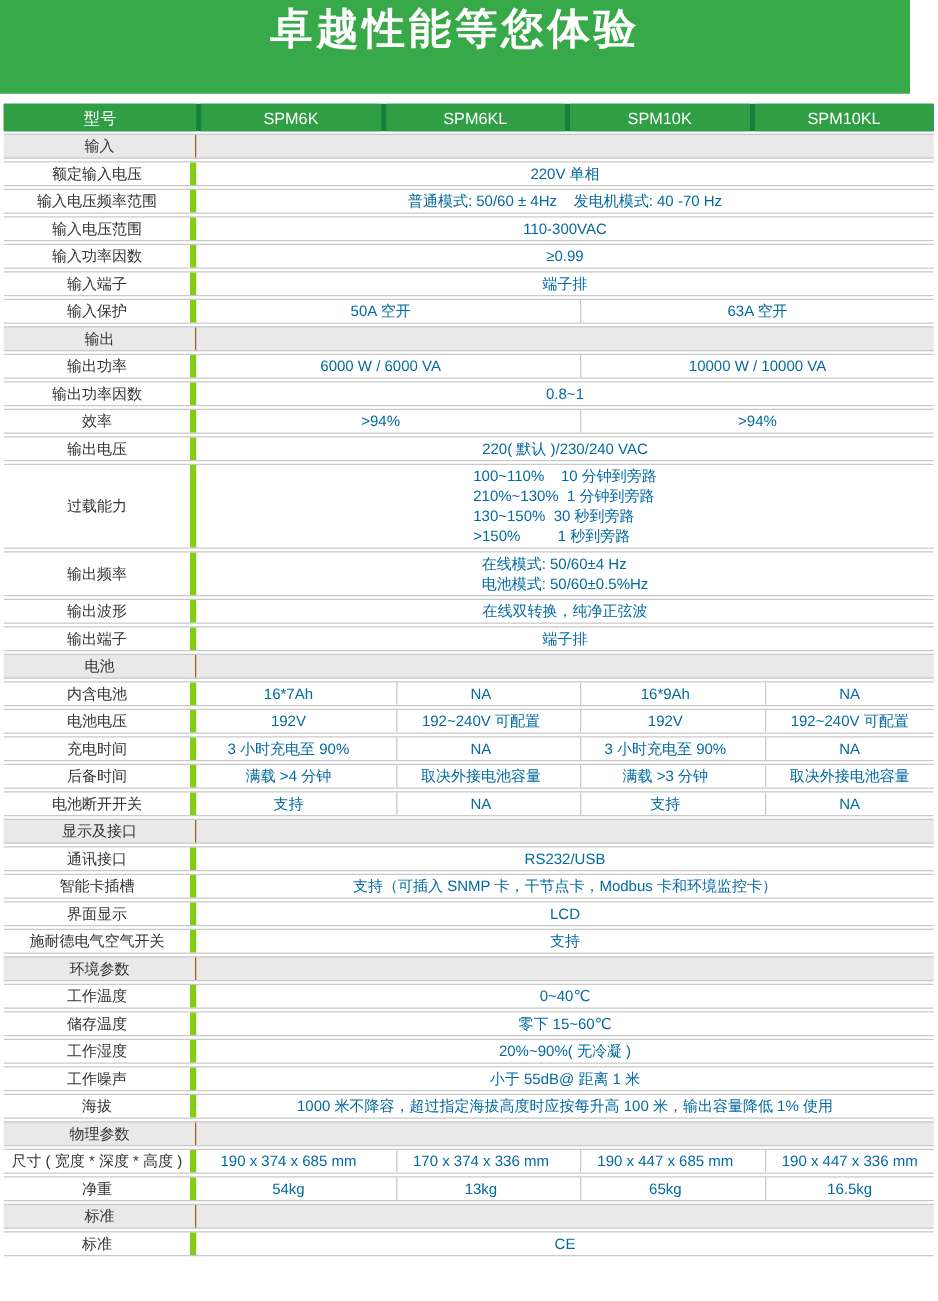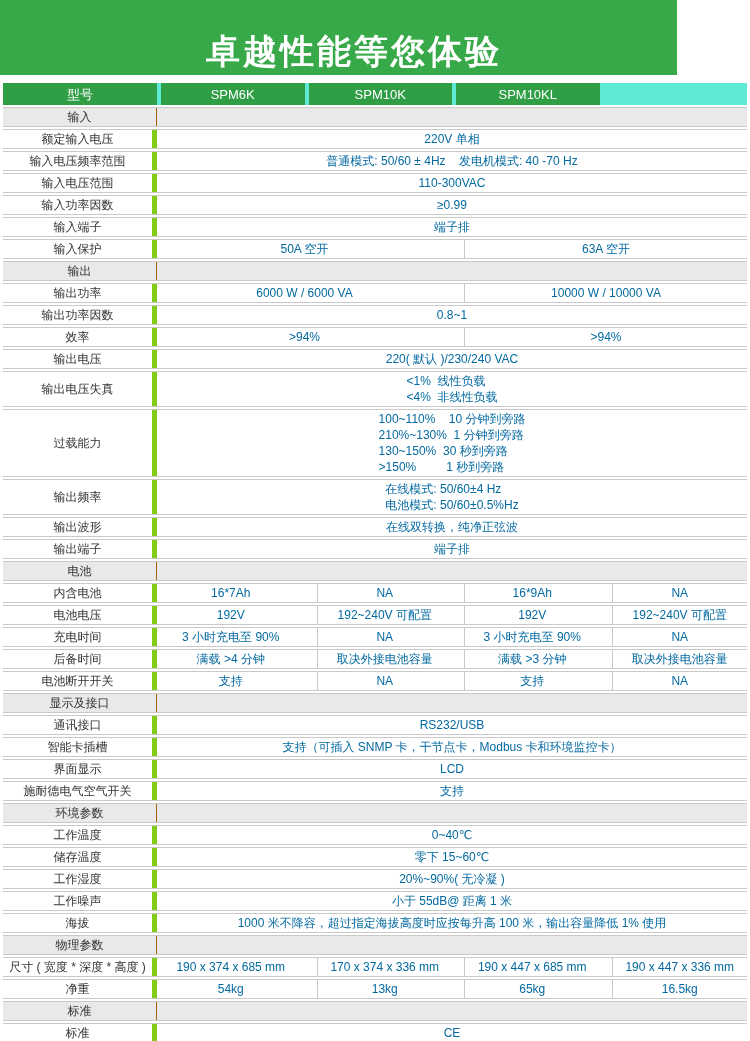--- a/index.html
+++ b/index.html
@@ -5,23 +5,23 @@
   html,body{margin:0;padding:0;}
   body{
     width:750px;height:1041px;
     background:#ffffff;
     font-family:"Liberation Sans","DejaVu Sans",sans-serif;
     color:#3c3c3c;
     -webkit-font-smoothing:antialiased;
   }
   
   .banner{
-    width:646px;height:75px;
+    width:728px;height:75px;
     background:#38a948;
-    display:flex;align-items:flex-end;justify-content:center;padding-left:31px;
+    display:flex;align-items:flex-start;justify-content:center;
   }
   .banner .title{
     color:#ffffff;
     font-size:34px;
     font-weight:bold;
     letter-spacing:3px;
   }
   
   .spec-table{
     margin:8px 3px 0 3px;
@@ -29,21 +29,21 @@
   }
   .row{
     display:grid;
     grid-template-columns:154px repeat(4,1fr);
     margin-bottom:2px;
     font-size:12px;
   }
   
   .row.header{
     column-gap:4px;
-    background:#5eead4;
+    background:#15803d;
   }
   .row.header .cell{
     background:#2f9e45;
     color:#ffffff;
     border:none;
     min-height:22px;
     font-size:13px;
   }
   
   .row.body{
@@ -84,20 +84,21 @@
 <body>
 
 <div class="banner">
   <div class="title">卓越性能等您体验</div>
 </div>
 
 <div class="spec-table" id="spec-table">
     <div class="row header">
       <div class="cell ">型号</div>
       <div class="cell ">SPM6K</div>
+      <div class="cell ">SPM6KL</div>
       <div class="cell ">SPM10K</div>
       <div class="cell ">SPM10KL</div>
     </div>
     <div class="row body section">
       <div class="cell label">输入</div>
       <div class="cell sectionfill"></div>
     </div>
     <div class="row body">
       <div class="cell label">额定输入电压</div>
       <div class="cell value span4">220V 单相</div>
@@ -137,24 +138,20 @@
       <div class="cell value span4">0.8~1</div>
     </div>
     <div class="row body">
       <div class="cell label">效率</div>
       <div class="cell value span2">&gt;94%</div>
       <div class="cell value span2">&gt;94%</div>
     </div>
     <div class="row body">
       <div class="cell label">输出电压</div>
       <div class="cell value span4">220( 默认 )/230/240 VAC</div>
-    </div>
-    <div class="row body">
-      <div class="cell label">输出电压失真</div>
-      <div class="cell value span4"><div class="lines"><div>&lt;1%  线性负载</div><div>&lt;4%  非线性负载</div></div></div>
     </div>
     <div class="row body">
       <div class="cell label">过载能力</div>
       <div class="cell value span4"><div class="lines"><div>100~110%    10 分钟到旁路</div><div>210%~130%  1 分钟到旁路</div><div>130~150%  30 秒到旁路</div><div>&gt;150%         1 秒到旁路</div></div></div>
     </div>
     <div class="row body">
       <div class="cell label">输出频率</div>
       <div class="cell value span4"><div class="lines"><div>在线模式: 50/60±4 Hz</div><div>电池模式: 50/60±0.5%Hz</div></div></div>
     </div>
     <div class="row body">

